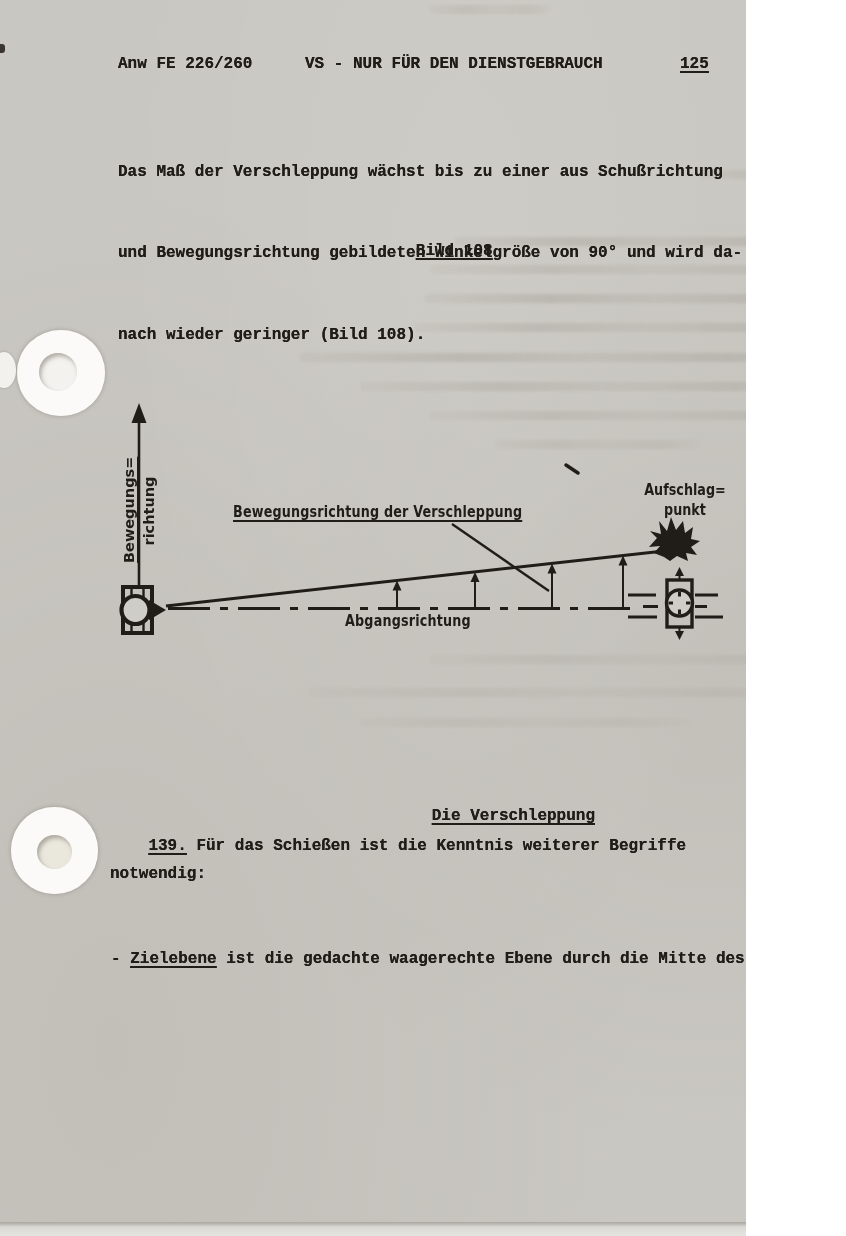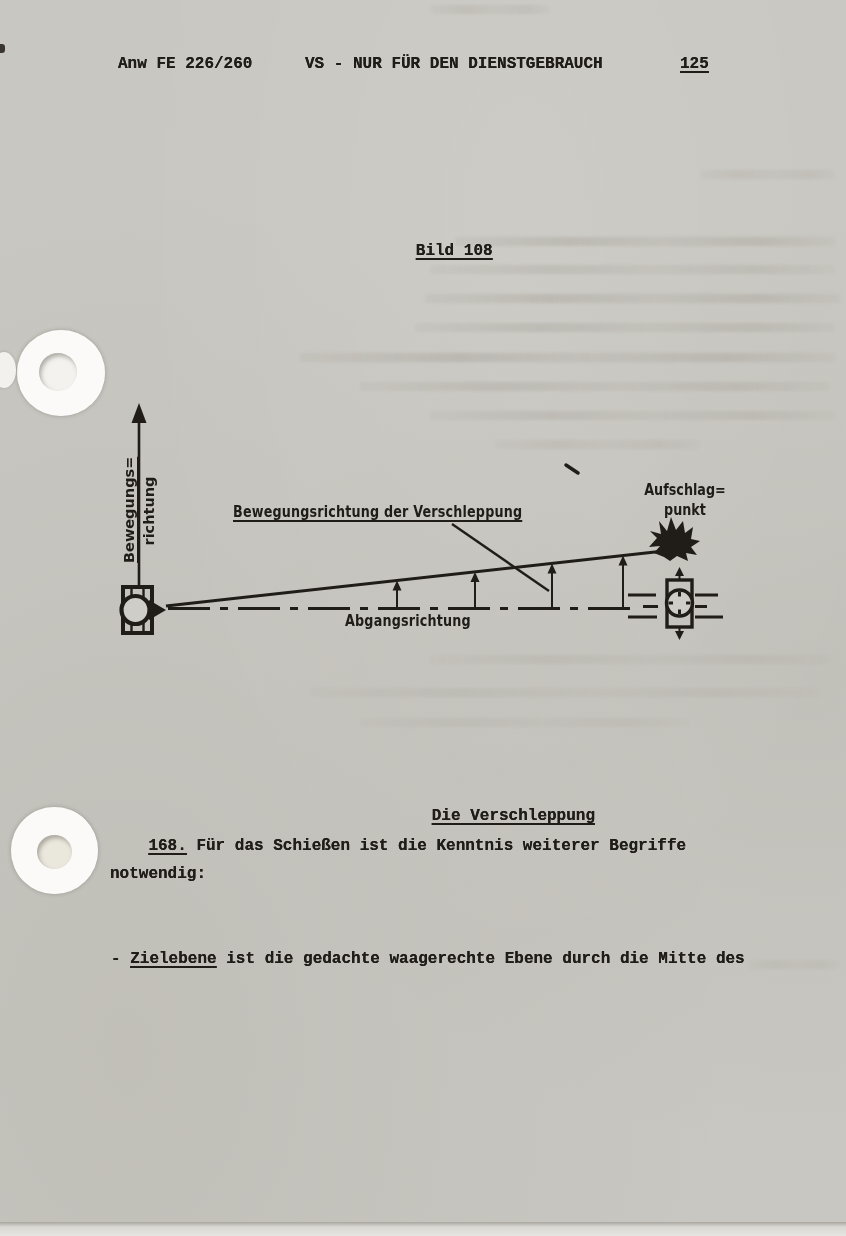--- a/index.html
+++ b/index.html
@@ -3,21 +3,21 @@
 <meta charset="utf-8">
 <style>
   :root{
     --paper:#c9c7c1;
     --paper2:#cfcdc7;
     --ink:#201d19;
   }
   html,body{margin:0;padding:0;}
   .page{
     position:relative;
-    width:846px;height:1236px;
+    width:746px;height:1236px;
     background:
       radial-gradient(ellipse at 62% 18%, rgba(255,255,255,.08), rgba(255,255,255,0) 55%),
       radial-gradient(ellipse at 15% 85%, rgba(70,64,52,.06), rgba(70,64,52,0) 60%),
       radial-gradient(ellipse at 95% 55%, rgba(70,64,52,.05), rgba(70,64,52,0) 50%),
       var(--paper);
     overflow:hidden;
     color:var(--ink);
   }
   .mono{
     position:absolute;
@@ -75,20 +75,25 @@
   <div class="ghost" style="top:440px;left:495px;width:205px;opacity:.6"></div>
   <div class="ghost" style="top:655px;left:430px;width:400px;opacity:.55"></div>
   <div class="ghost" style="top:688px;left:310px;width:510px;opacity:.5"></div>
   <div class="ghost" style="top:718px;left:360px;width:330px;opacity:.45"></div>
   <div class="ghost" style="top:960px;left:748px;width:90px;opacity:.5"></div>
 
   <div class="mono" style="left:118px;top:51px;">Anw FE 226/260</div>
   <div class="mono" style="left:305px;top:51px;">VS - NUR FÜR DEN DIENSTGEBRAUCH</div>
   <div class="mono u" style="left:680px;top:51px;text-align:right;">125</div>
 
+  <div class="mono" style="left:118px;top:104px;width:640px;">
+    <div>Das Maß der Verschleppung wächst bis zu einer aus Schußrichtung</div>
+    <div>und Bewegungsrichtung gebildeten Winkelgröße von 90° und wird da-</div>
+    <div>nach wieder geringer (Bild 108).</div>
+  </div>
 
   <div class="mono" style="left:275px;top:211px;width:320px;text-align:center;">
     <span class="u">Bild 108</span>
   </div>
 
   <svg width="670" height="250" viewBox="90 395 670 250" style="position:absolute;left:90px;top:395px;color:var(--ink);" xmlns="http://www.w3.org/2000/svg">
 
     <g>
       <line x1="139" y1="585" x2="139" y2="420" stroke="currentColor" stroke-width="2.6"></line>
       <polygon points="139,403 131.5,423 146.5,423" fill="currentColor"></polygon>
@@ -159,21 +164,21 @@
               font-family:'DejaVu Sans','Liberation Sans',sans-serif;font-weight:bold;font-size:15px;line-height:20px;color:var(--ink);transform:scaleX(.85);transform-origin:center top;">
     <div>Aufschlag=</div>
     <div>punkt</div>
   </div>
 
   <div class="mono" style="left:275px;top:776px;width:320px;text-align:right;">
     <span class="u">Die Verschleppung</span>
   </div>
 
   <div class="mono" style="left:110px;top:806px;width:660px;">
-    <span class="u">168.</span><span> Für das Schießen ist die Kenntnis weiterer Begriffe notwendig:</span>
+    <span class="u">139.</span><span> Für das Schießen ist die Kenntnis weiterer Begriffe notwendig:</span>
   </div>
 
   <div class="mono bullets" style="left:111px;top:837px;width:670px;">
     <div class="bl">
       <div><span>- </span><span class="u">Zielebene</span><span> ist die gedachte waagerechte Ebene durch die Mitte des</span></div>
       
     </div>
     
     
   </div>

